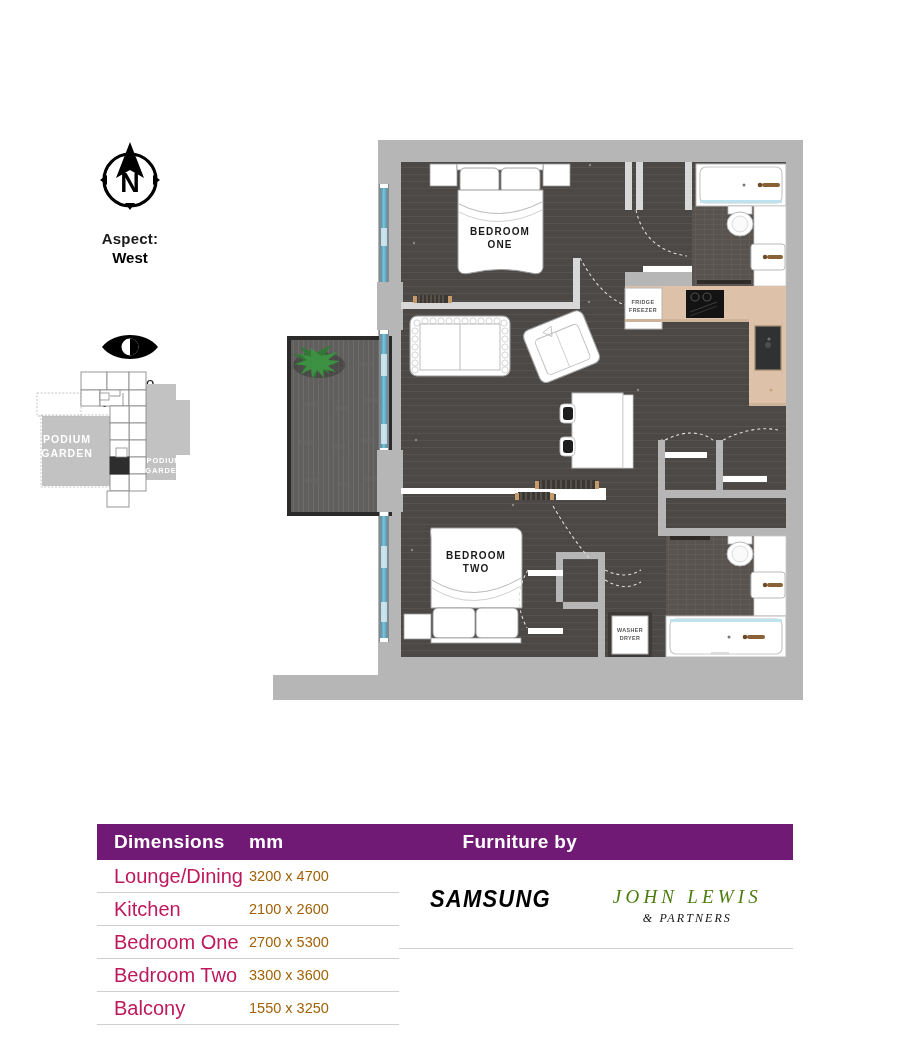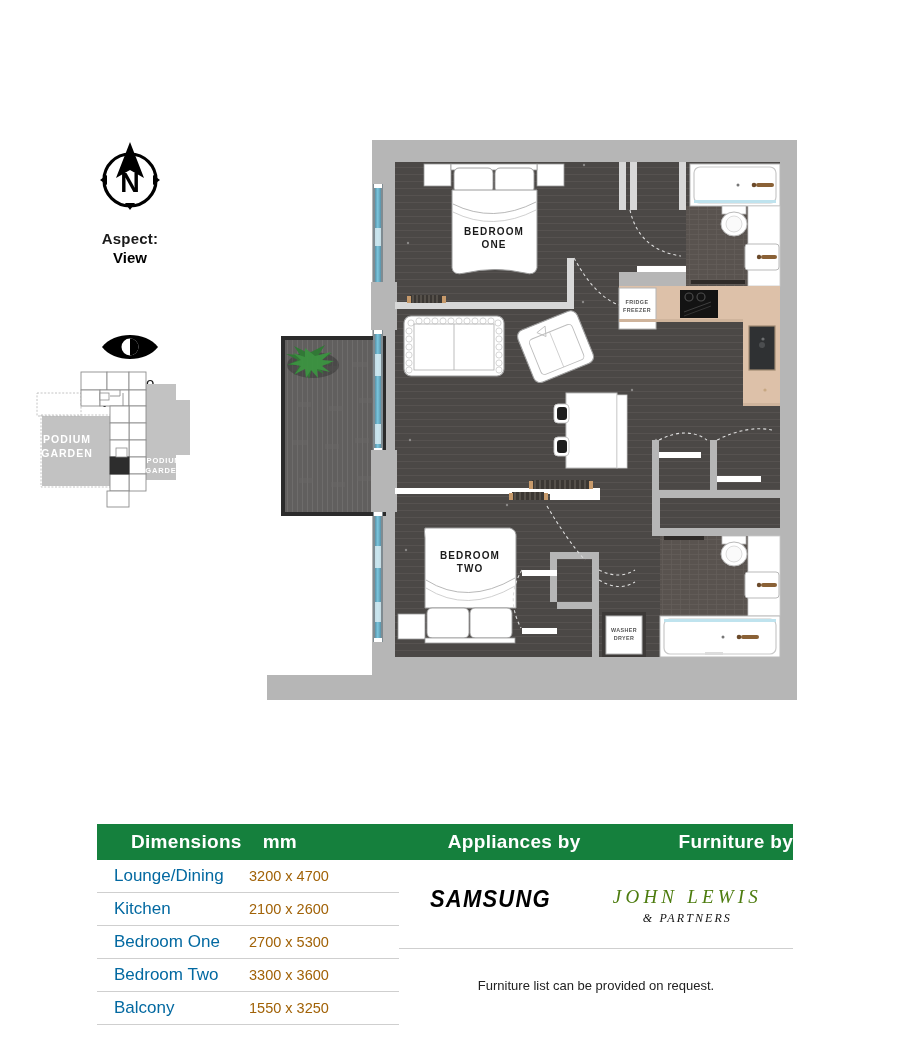--- a/index.html
+++ b/index.html
@@ -23,43 +23,43 @@
   .view-block { text-align: center; margin-top: 64px; }
   .eye { width: 60px; height: 34px; margin: 0 auto; }
   .view-label { font-size: 15px; color: #1a1a1a; margin-top: 10px; }
   .view-value { font-size: 15px; font-weight: bold; color: #000; margin-top: 2px; }
 
   
   .keyplan { position: absolute; left: 28px; top: 360px; width: 205px; height: 150px; }
   .keyplan svg { display: block; }
 
   
-  .fp-wrap { position: absolute; left: 267px; top: 140px; width: 530px; height: 572px; }
+  .fp-wrap { position: absolute; left: 273px; top: 140px; width: 530px; height: 572px; }
   .fp-wrap svg { display: block; }
 
   
   .table-area { position: absolute; left: 97px; top: 824px; width: 696px; }
   .tbl-head {
-    background: #15803d; color: #fff; height: 36px;
-    display: flex; align-items: center; padding-left: 17px;
+    background: #701a75; color: #fff; height: 36px;
+    display: flex; align-items: center;
   }
   .th { font-size: 19px; font-weight: bold; letter-spacing: .3px; }
   .th-dim   { padding-left: 17px; width: 152px; }
   .th-mm    { width: 150px; }
   .th-appl  { width: 216px; text-align: center; }
   .th-furn  { width: 178px; text-align: right; }
 
   .tbl-body { display: flex; }
   .dim-col { width: 302px; padding-left: 0; }
   .dim-row {
     display: flex; align-items: center;
     height: 33px; border-bottom: 1px solid #cfcfcf;
   }
   .dim-row:first-child { border-top: none; }
-  .dim-name { width: 152px; padding-left: 17px; font-size: 17px; color: #0369a1; }
+  .dim-name { width: 152px; padding-left: 17px; font-size: 20px; color: #be185d; }
   .dim-val { font-size: 14.5px; color: #a16207; }
 
   .brand-col { width: 394px; position: relative; }
   .brands { display: flex; align-items: flex-start; justify-content: space-around; padding-top: 26px; font-style: italic; }
   .samsung {
     font-size: 22px; font-weight: bold; letter-spacing: 1.2px;
     color: #000; font-family: "Liberation Sans", sans-serif;
     transform: scaleY(1.08);
   }
   .jl-wrap { text-align: center; }
@@ -83,21 +83,21 @@
 
         <path d="M8 40 l7 -5 l0 10 z" fill="#000"></path>
         <path d="M68 40 l-7 -5 l0 10 z" fill="#000"></path>
         <path d="M38 70 l-5 -7 l10 0 z" fill="#000"></path>
 
         <path d="M38 2 L52 38 L38 30 L24 38 Z" fill="#000"></path>
         <text x="38" y="52" font-family="Liberation Sans, sans-serif" font-size="27" font-weight="bold" text-anchor="middle" fill="#000">N</text>
       </svg>
     </div>
     <div class="aspect-label">Aspect:</div>
-    <div class="aspect-value">View</div>
+    <div class="aspect-value">West</div>
   </div>
 
   <div class="view-block">
     <div class="eye">
       <svg viewBox="0 0 60 34" width="60" height="34">
         <path d="M2 17 C 14 1, 46 1, 58 17 C 46 33, 14 33, 2 17 Z" fill="#000"></path>
         <circle cx="30" cy="17" r="8.5" fill="#fff"></circle>
         <path d="M30 17 L30 8.5 A8.5 8.5 0 0 1 38.5 17 Z" fill="#000"></path>
         <path d="M30 17 L38.5 17 A8.5 8.5 0 0 1 30 25.5 Z" fill="#000"></path>
       </svg>
@@ -506,21 +506,20 @@
         <circle cx="389" cy="300" r="1.2"></circle>
   </g>
 </svg>
 </div>
 
 <div class="table-area">
 
   <div class="tbl-head">
     <div class="th th-dim">Dimensions</div>
     <div class="th th-mm">mm</div>
-    <div class="th th-appl">Appliances by</div>
     <div class="th th-furn">Furniture by</div>
   </div>
 
   <div class="tbl-body">
     <div class="dim-col">
       <div class="dim-row">
         <div class="dim-name">Lounge/Dining</div>
         <div class="dim-val">3200 x 4700</div>
       </div>
       <div class="dim-row">
@@ -544,18 +543,17 @@
     <div class="brand-col">
       <div class="brands">
         <div class="samsung">SAMSUNG</div>
         <div class="jl-wrap">
           <div class="jl-main">JOHN LEWIS</div>
           <div class="jl-sub">&amp; PARTNERS</div>
         </div>
       </div>
       <div class="brand-rule"></div>
       <div class="disclaimer">
-        <div>Furniture list can be provided on request.</div>
       </div>
 
     </div>
   </div>
 </div>
 
 </body></html>

